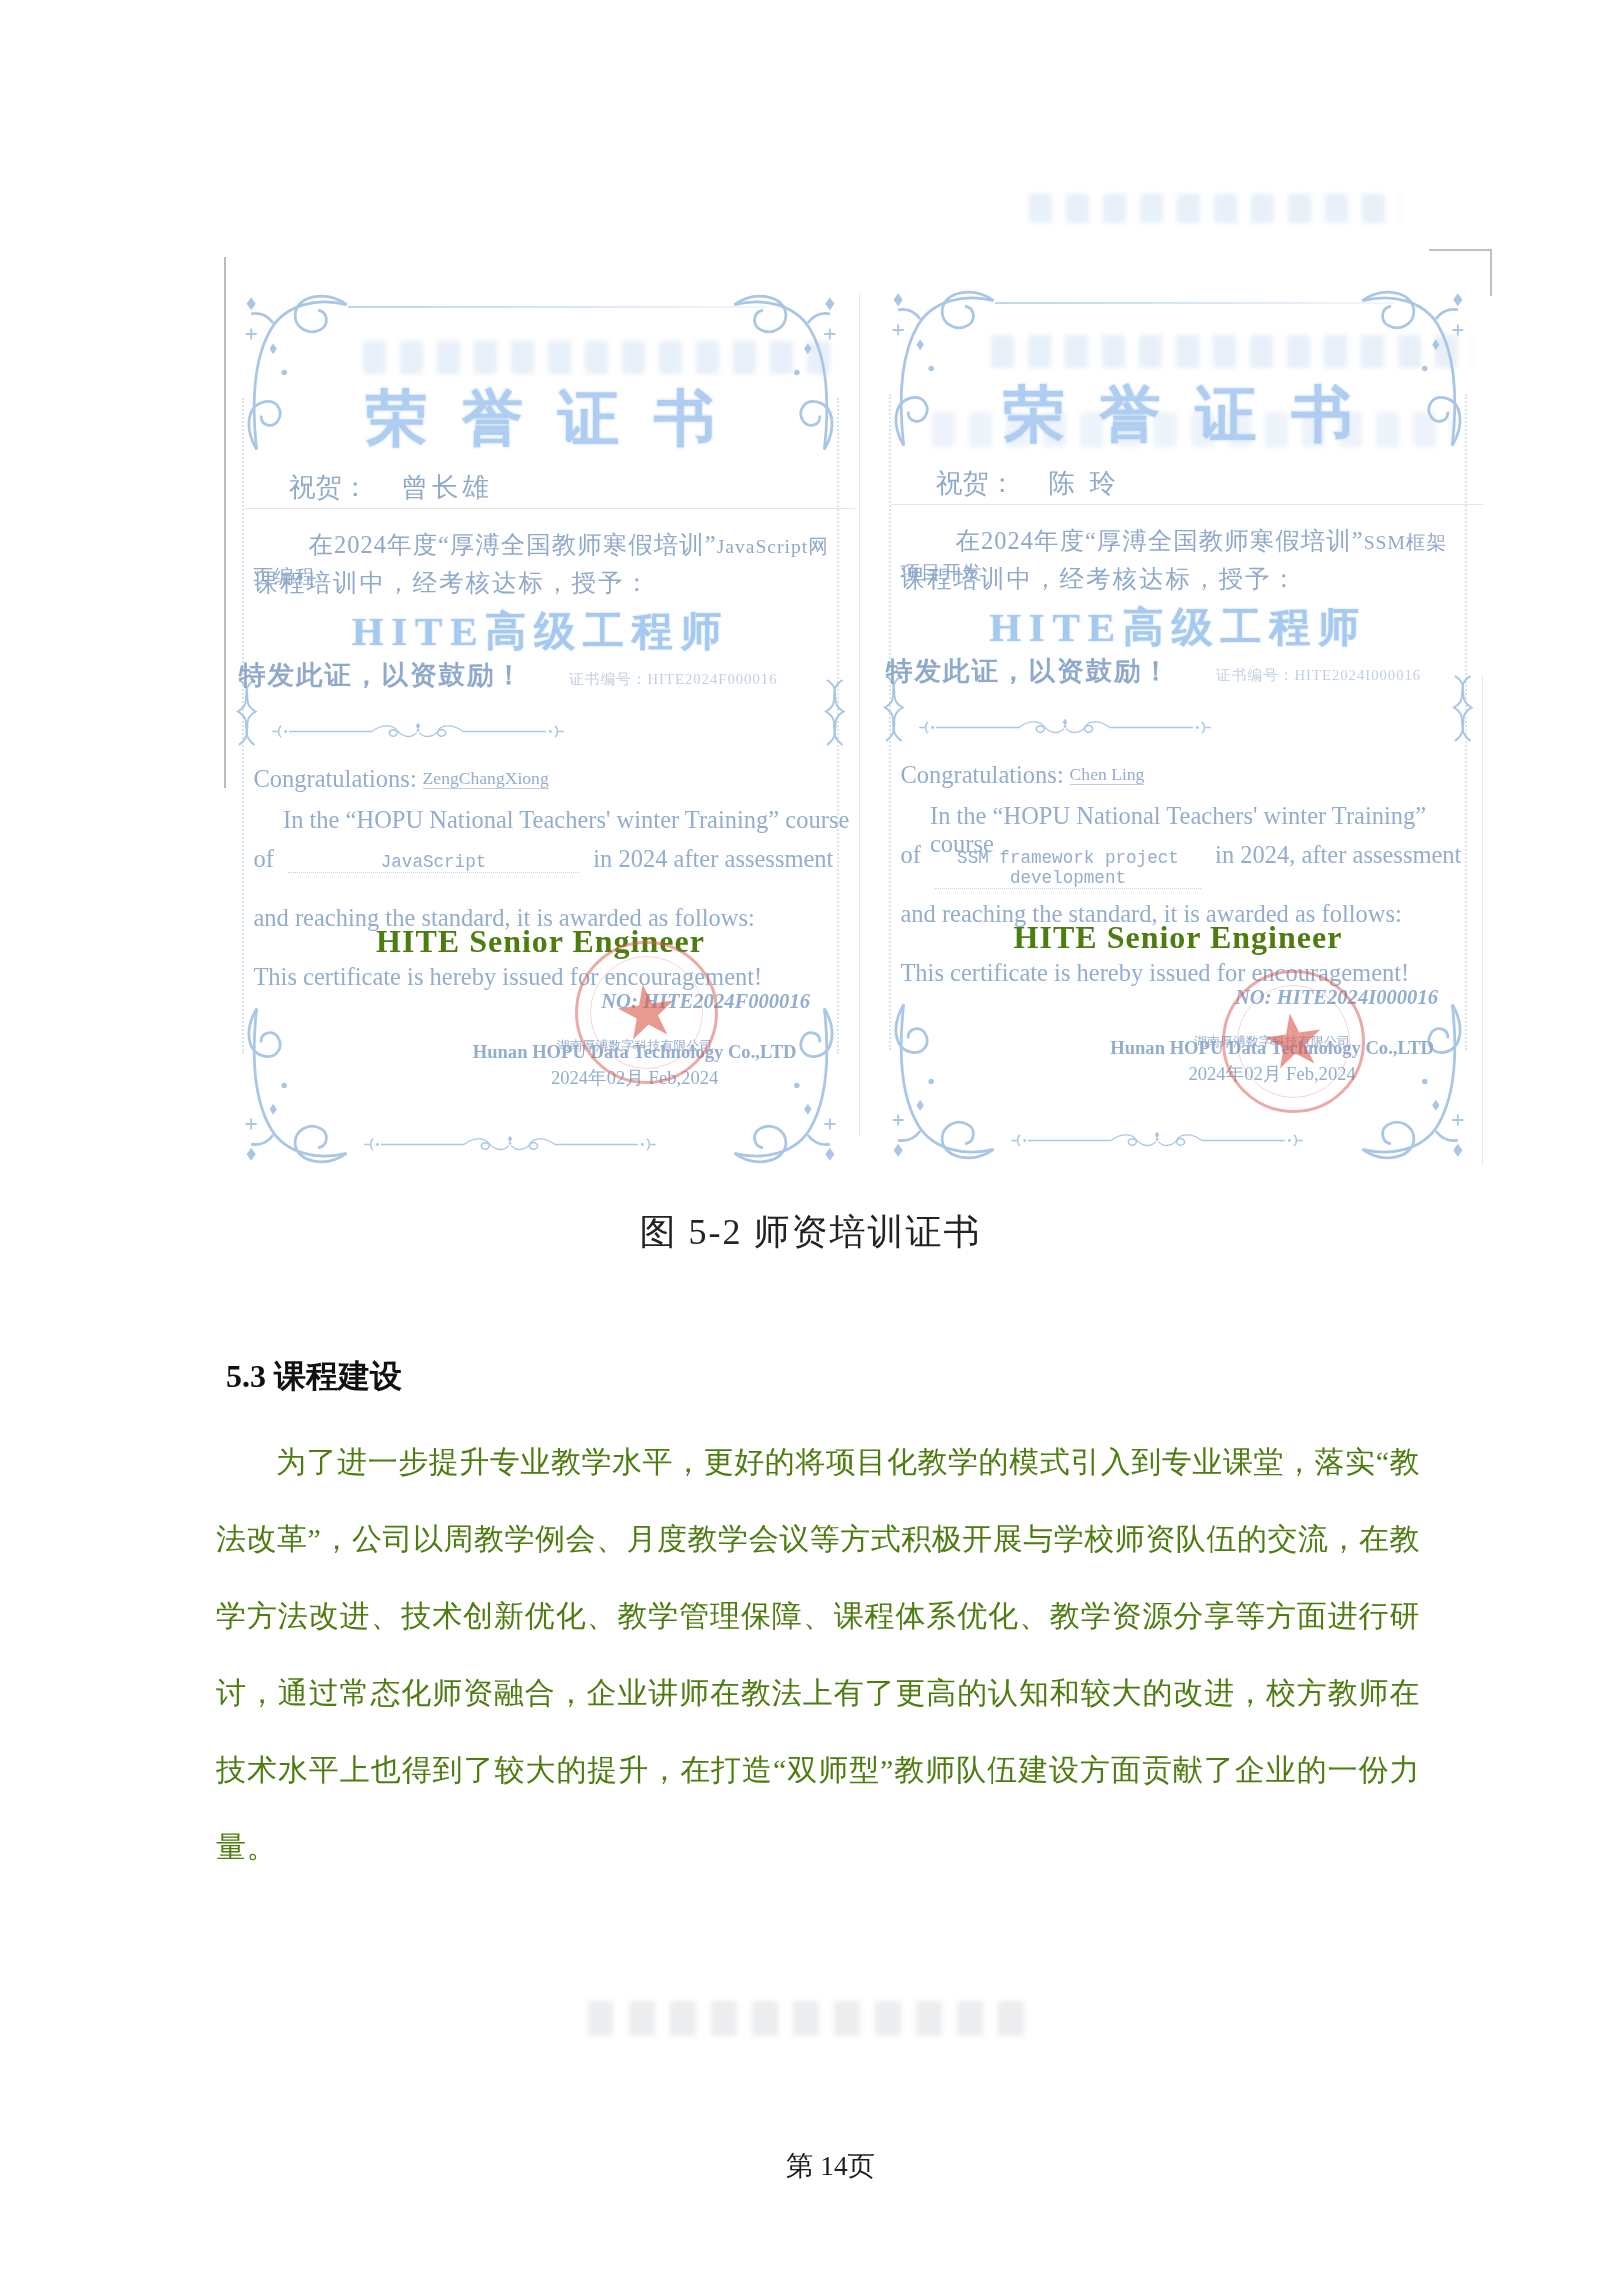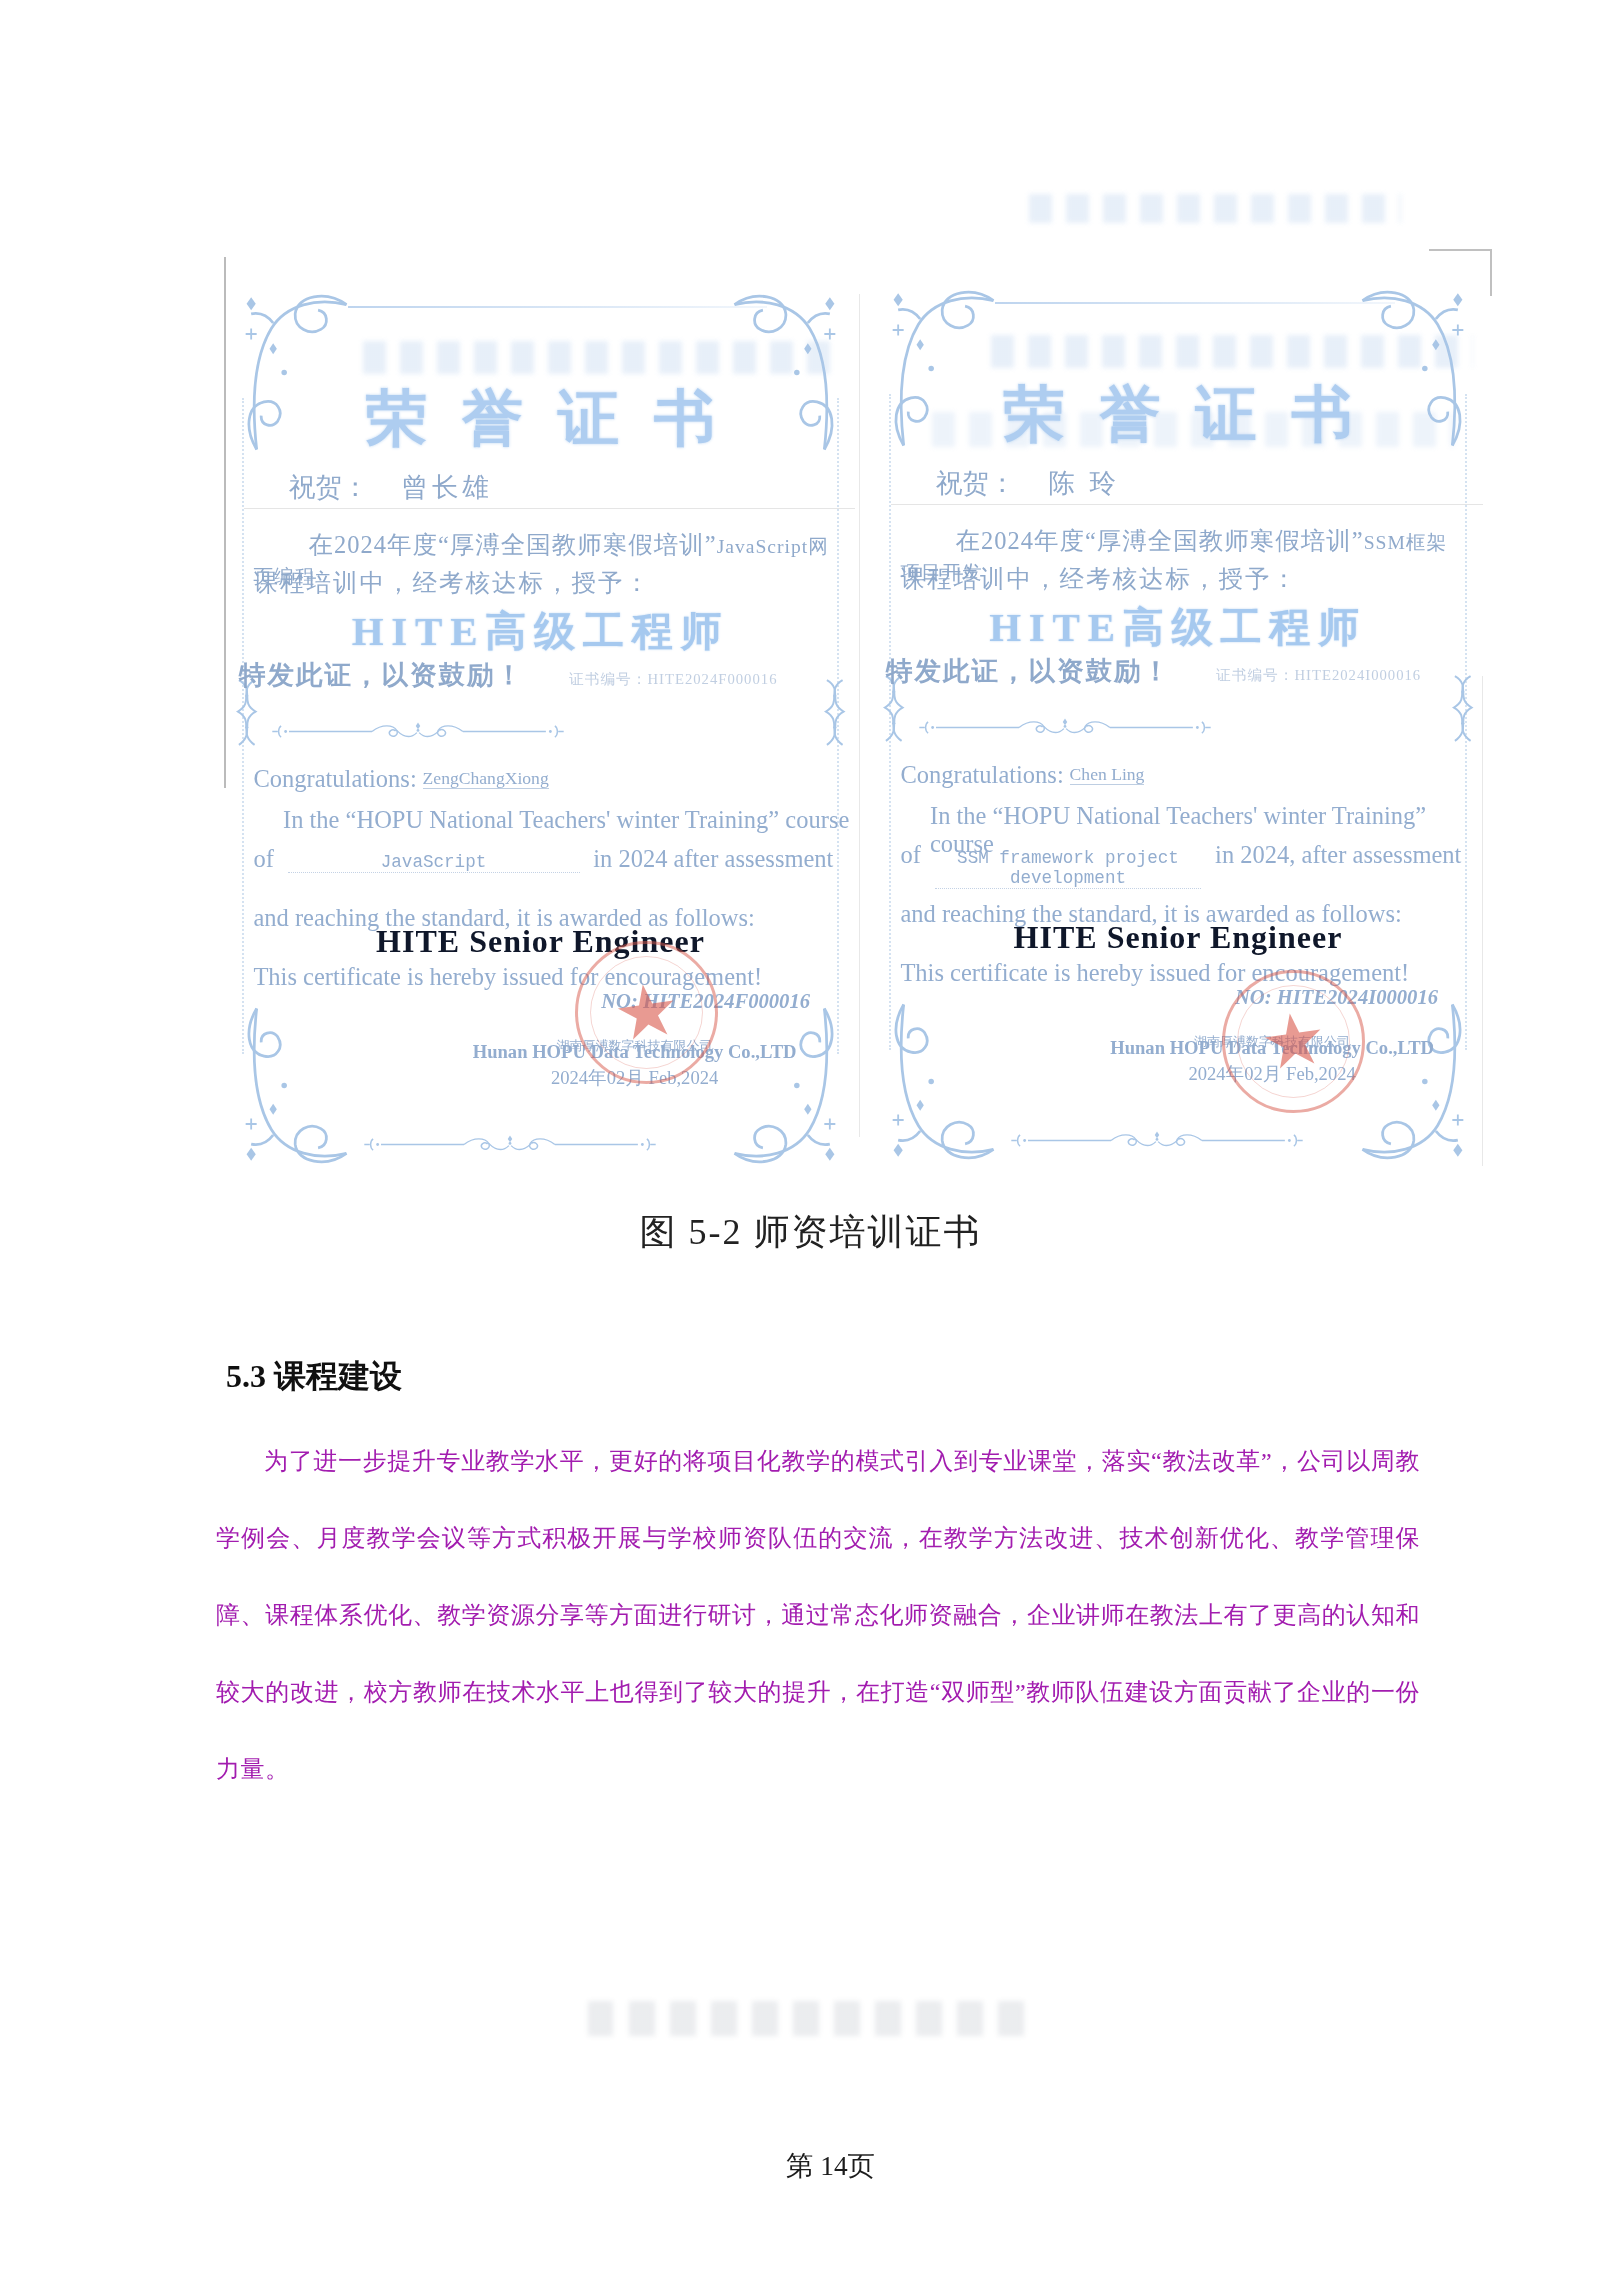--- a/index.html
+++ b/index.html
@@ -49,41 +49,41 @@
   .certno{font-size:14.7px;font-weight:normal;color:rgba(140,165,200,.55);margin-left:45px;letter-spacing:1px;}
   .divider{position:absolute;top:463px;left:45px;right:45px;height:35px;}
   .c-en{color:#93adcf;}
   .congrats{position:absolute;top:514px;left:27.4px;font-size:24.5px;}
   .congrats .name{font-size:17.6px;border-bottom:1px solid rgba(147,173,207,.6);vertical-align:2.9px;margin-left:5.9px;}
   .en1{position:absolute;top:555px;left:57px;font-size:24.5px;}
   .en2{position:absolute;top:594px;left:27.4px;right:21.6px;font-size:24.5px;display:flex;align-items:baseline;}
   .en2 .course{flex:1;text-align:center;font-size:17.6px;border-bottom:1px dotted rgba(147,173,207,.55);margin:0 13.7px;padding:0 5.9px;font-family:Liberation Mono, monospace;}
   .en3{position:absolute;top:653px;left:27.4px;font-size:24.5px;}
   .en-award{position:absolute;top:672px;left:0;right:0;text-align:center;
-      font-size:32px;font-weight:bold;color:#0f172a;letter-spacing:1px;}
+      font-size:32px;font-weight:bold;color:#4d7c0f;letter-spacing:1px;}
   .en-issue{position:absolute;top:712px;left:27.4px;font-size:24.5px;}
   .no-line{position:absolute;top:739px;left:0;right:45px;text-align:right;font-size:20.6px;font-weight:bold;font-style:italic;}
   .company-cn{position:absolute;top:786px;left:196px;right:7.8px;text-align:center;font-size:13px;}
   .company-en{position:absolute;top:790px;left:196px;right:7.8px;text-align:center;font-size:18.6px;font-weight:bold;}
   .date-line{position:absolute;top:814px;left:196px;right:7.8px;text-align:center;font-size:18.6px;}
   .seal{position:absolute;width:143px;height:143px;border-radius:50%;
       border:3.9px solid rgba(216,87,74,.5);display:flex;align-items:center;justify-content:center;
       filter:blur(0.5px);}
   .seal .star{font-size:73px;color:rgba(216,87,74,.6);transform:rotate(-8deg);line-height:1;}
   .seal::after{content:"";position:absolute;inset:11.8px;border-radius:50%;border:1px solid rgba(216,87,74,.25);}
   #cert-left .seal{left:349px;top:690px;}
   #cert-right .seal{left:349px;top:723px;}
   .bottom-divider{position:absolute;bottom:9.8px;left:137px;right:137px;height:35px;}
 
   
   .caption{position:absolute;top:1208px;left:0;right:0;text-align:center;
       font-size:36px;letter-spacing:2px;color:#222;}
   .section-heading{position:absolute;top:1355px;left:218px;font-size:32px;font-weight:bold;color:#101010;margin-left:8px;}
   .paragraph{position:absolute;top:1423px;left:216px;width:1204px;
-      font-size:24px;line-height:77px;text-align:justify;text-indent:2em;color:#a21caf;letter-spacing:0.5px;}
+      font-size:30px;line-height:77px;text-align:justify;text-indent:2em;color:#4d7c0f;letter-spacing:0.5px;}
   .page-number{position:absolute;top:2148px;left:0;right:0;text-align:center;font-size:27.4px;color:#1c1c1c;padding-left:40px;}
 </style>
 </head>
 <body>
 
 <svg width="0" height="0" style="position:absolute" aria-hidden="true">
   <defs>
     <symbol id="flourish" viewBox="0 0 120 180">
       <g fill="none" stroke="#a9c6e6" stroke-width="3">
         <path d="M16,174 C10,120 14,72 32,42 C48,16 82,8 114,16"></path>

